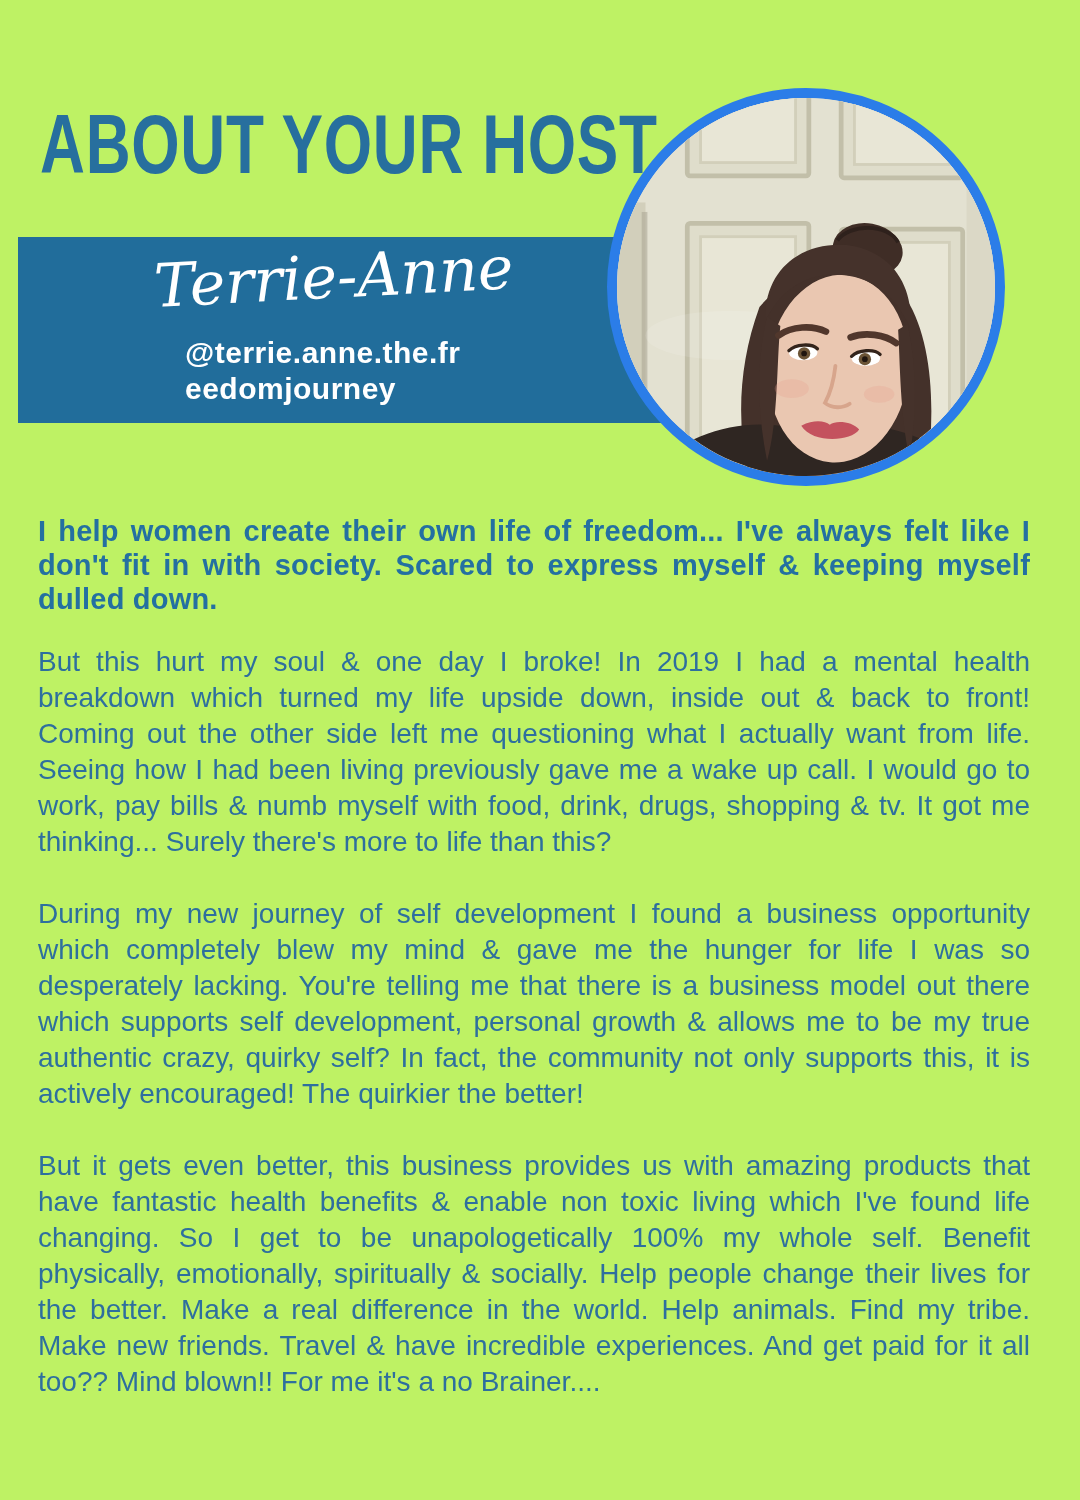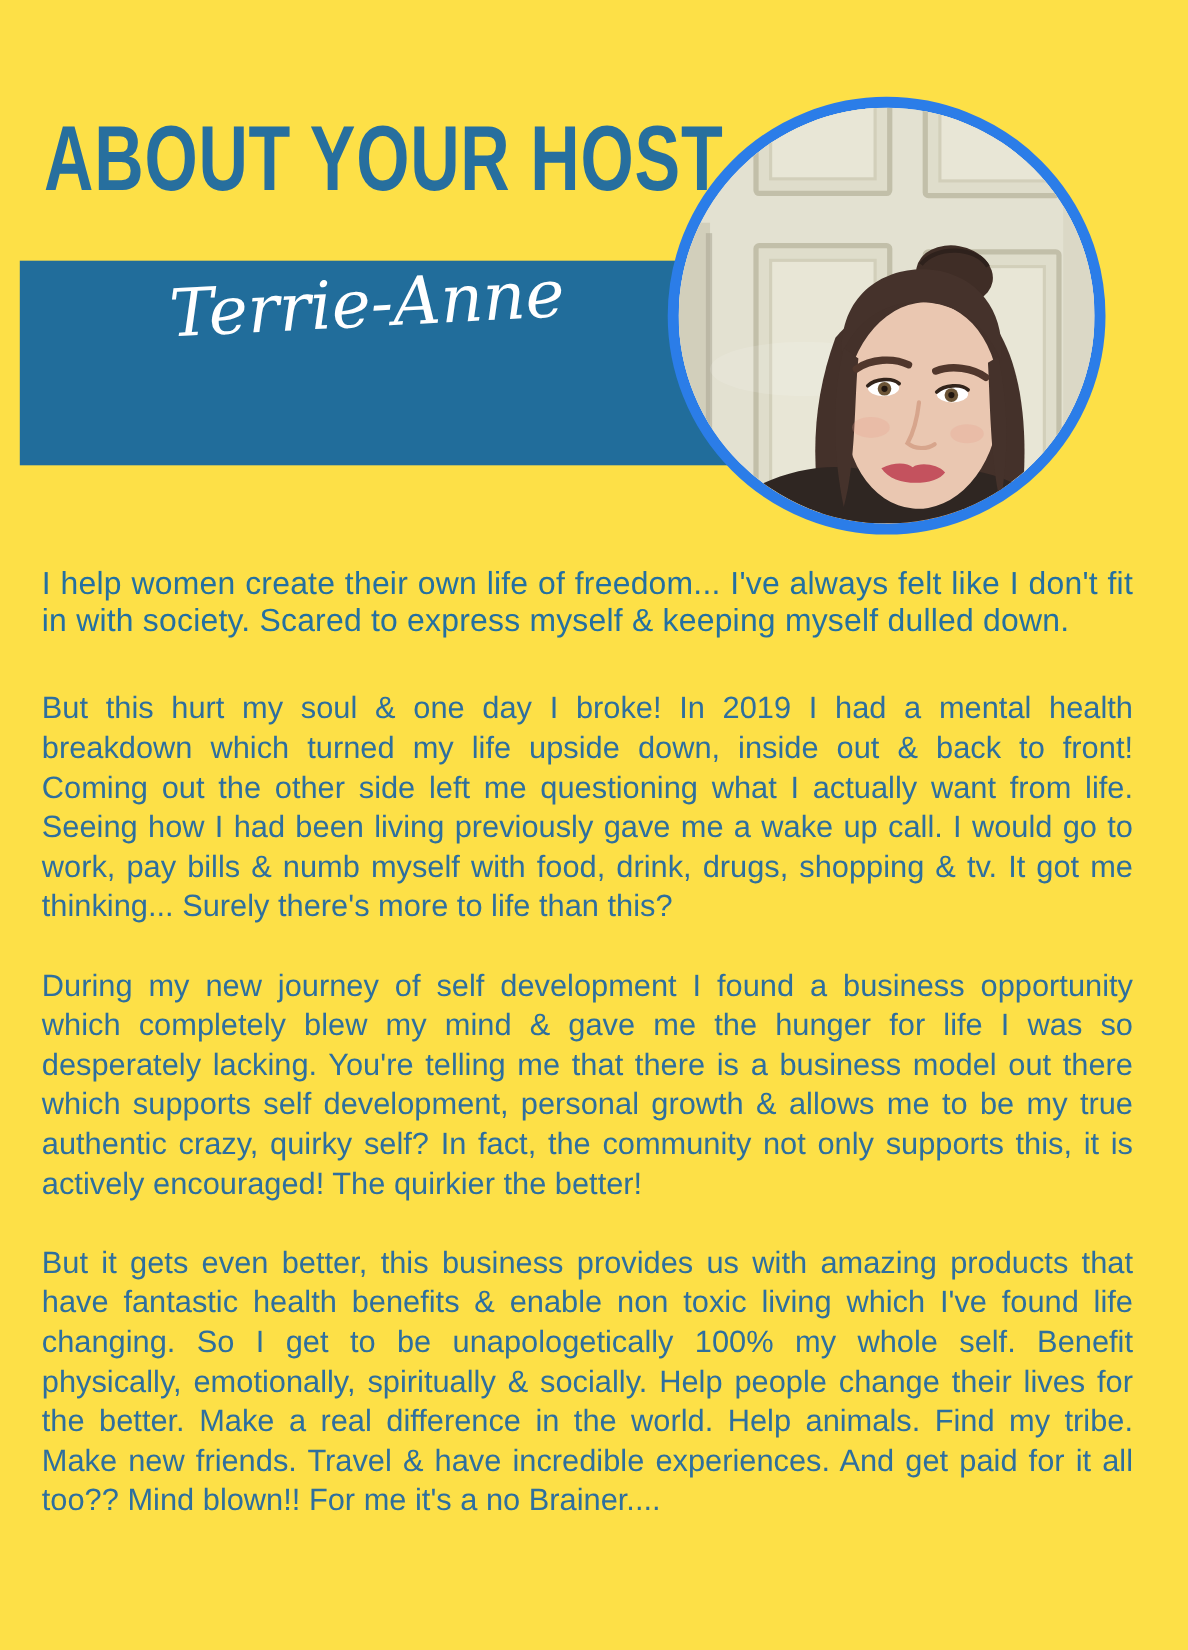--- a/index.html
+++ b/index.html
@@ -1,20 +1,20 @@
 <!DOCTYPE html>
 <html><head>
 <meta charset="utf-8">
 <style>
   * { margin:0; padding:0; box-sizing:border-box; }
   html,body { background:#ffffff; }
   .page {
     position:relative;
     width:1080px; height:1500px;
-    background:#fde047;
+    background:#bef264;
     overflow:hidden;
     font-family:"Liberation Sans", sans-serif;
   }
   .page-title {
     position:absolute;
     left:40px; top:102px;
     font-size:84px;
     font-weight:800;
     color:#276F9E;
     line-height:1;
@@ -62,47 +62,51 @@
     background:#e3e1d1;
     z-index:2;
   }
   .photo-wrap svg { display:block; width:100%; height:100%; }
   .content {
     position:absolute;
     left:38px; top:514px;
     width:992px;
   }
   .intro {
-    font-weight:400;
+    font-weight:700;
     font-size:29px;
     line-height:34px;
     color:#2470A1;
     text-align:justify;
     letter-spacing:0.2px;
-    margin-bottom:44px;
+    margin-bottom:28px;
   }
   .body-par {
     font-family:Liberation Sans, sans-serif;
     font-size:28px;
     line-height:36px;
     color:#2E6F9E;
     text-align:justify;
     margin-bottom:36px;
     font-stretch:condensed;
   }
 </style>
 </head>
 <body>
 
 <div class="page">
 
   <h1 class="page-title">ABOUT YOUR HOST</h1>
 
   <div class="banner">
     <div class="script-name">Terrie-Anne</div>
+    <div class="handle">
+      <div>@terrie.anne.the.fr</div>
+      <div>eedomjourney</div>
+    </div>
   </div>
 
   <div class="photo-wrap">
     <svg viewBox="0 0 398 398" xmlns="http://www.w3.org/2000/svg">
 
       <rect x="0" y="0" width="398" height="398" fill="#e3e1d1"></rect>
       <rect x="0" y="110" width="30" height="288" fill="#d2cfbb"></rect>
       <rect x="26" y="120" width="6" height="278" fill="#a9a693" opacity="0.55"></rect>
       <rect x="368" y="0" width="30" height="398" fill="#dbd8c6"></rect>
 

